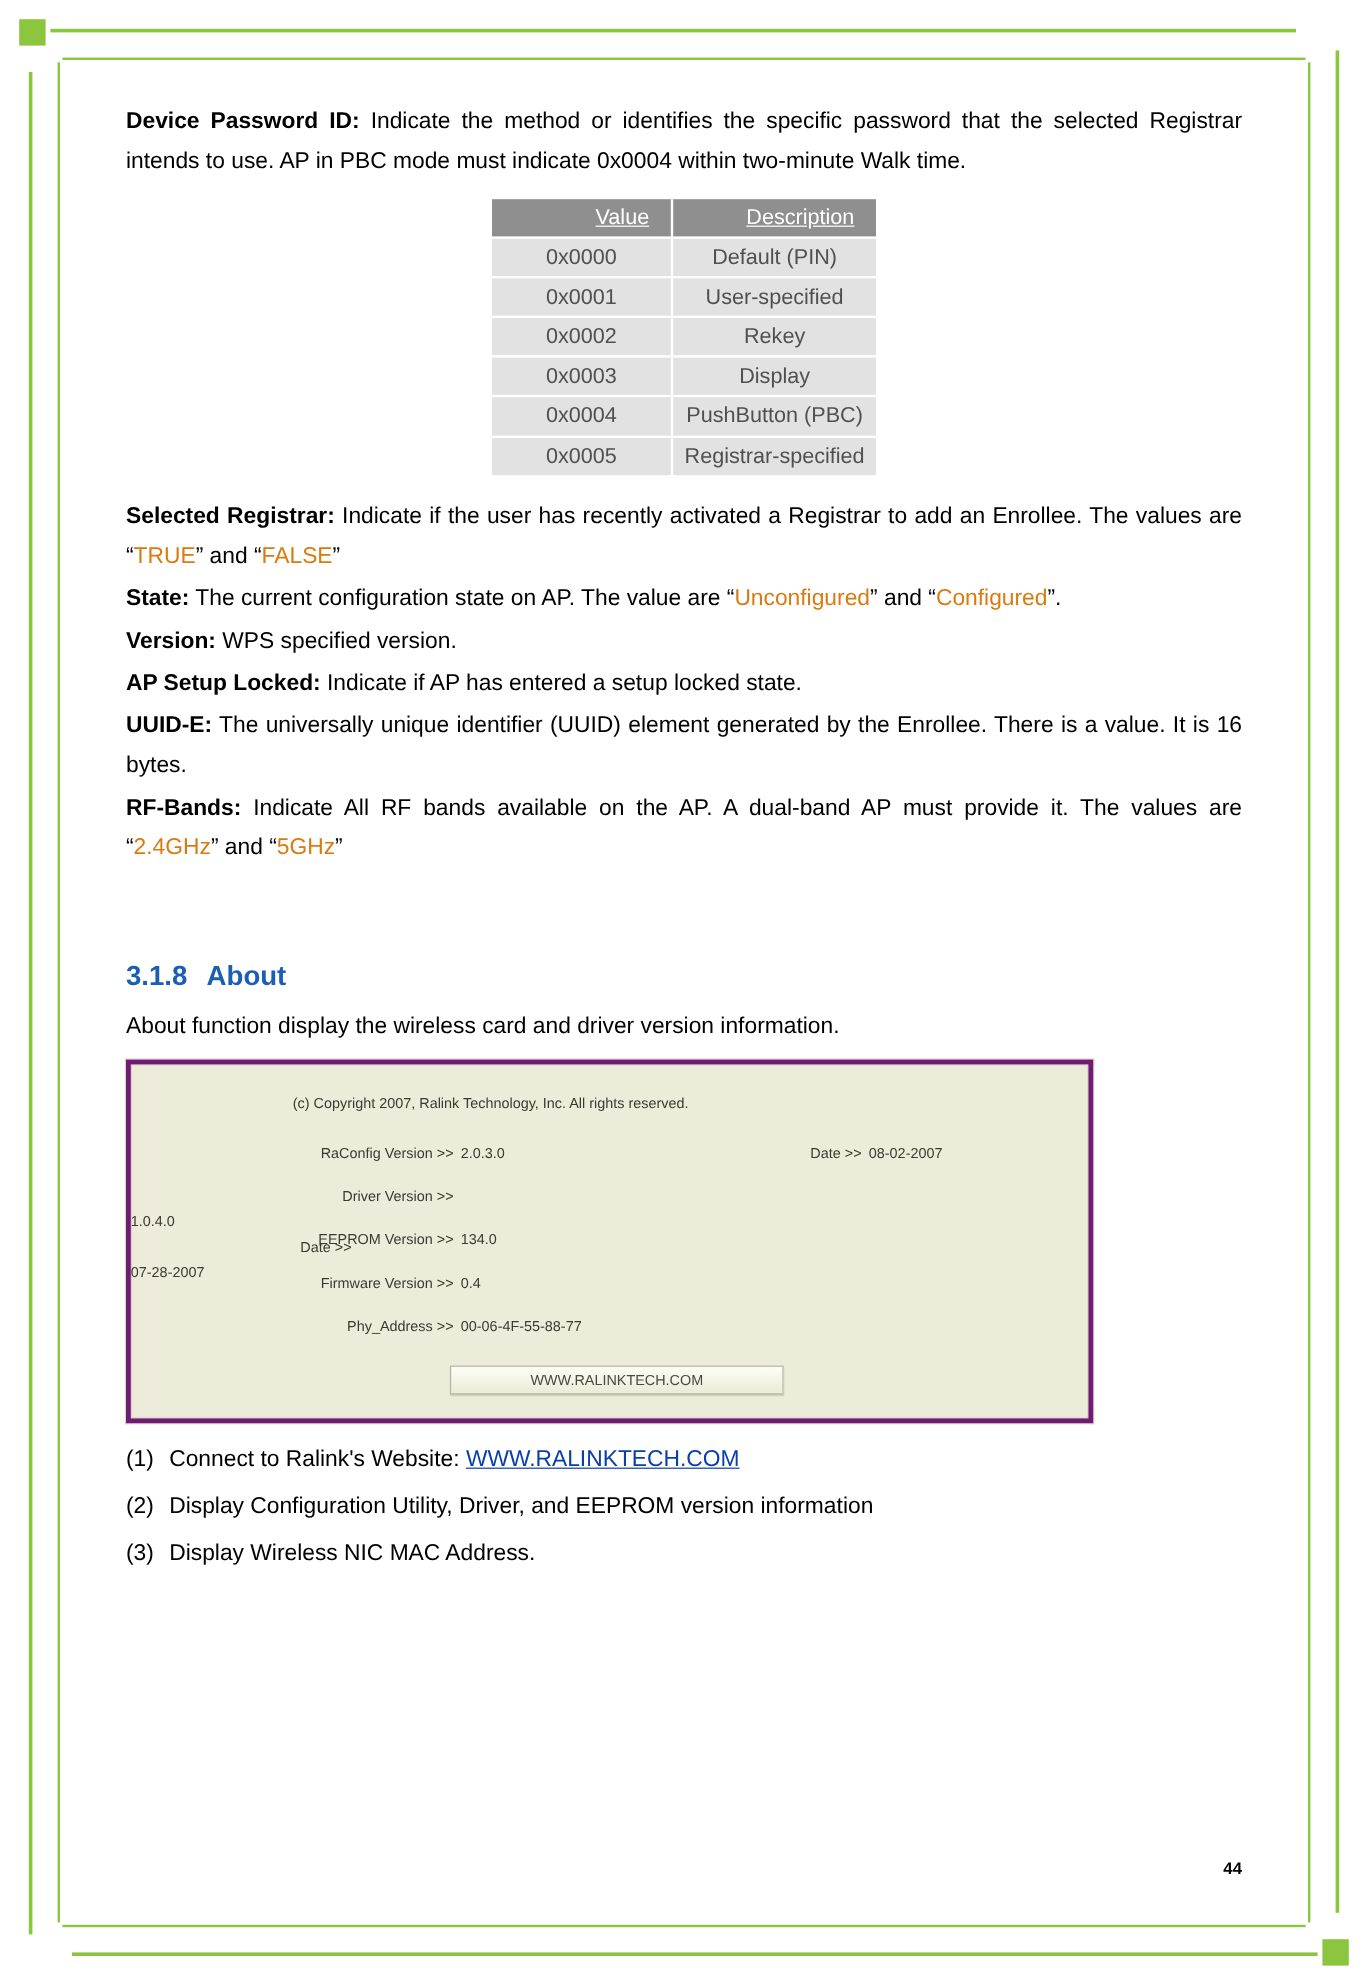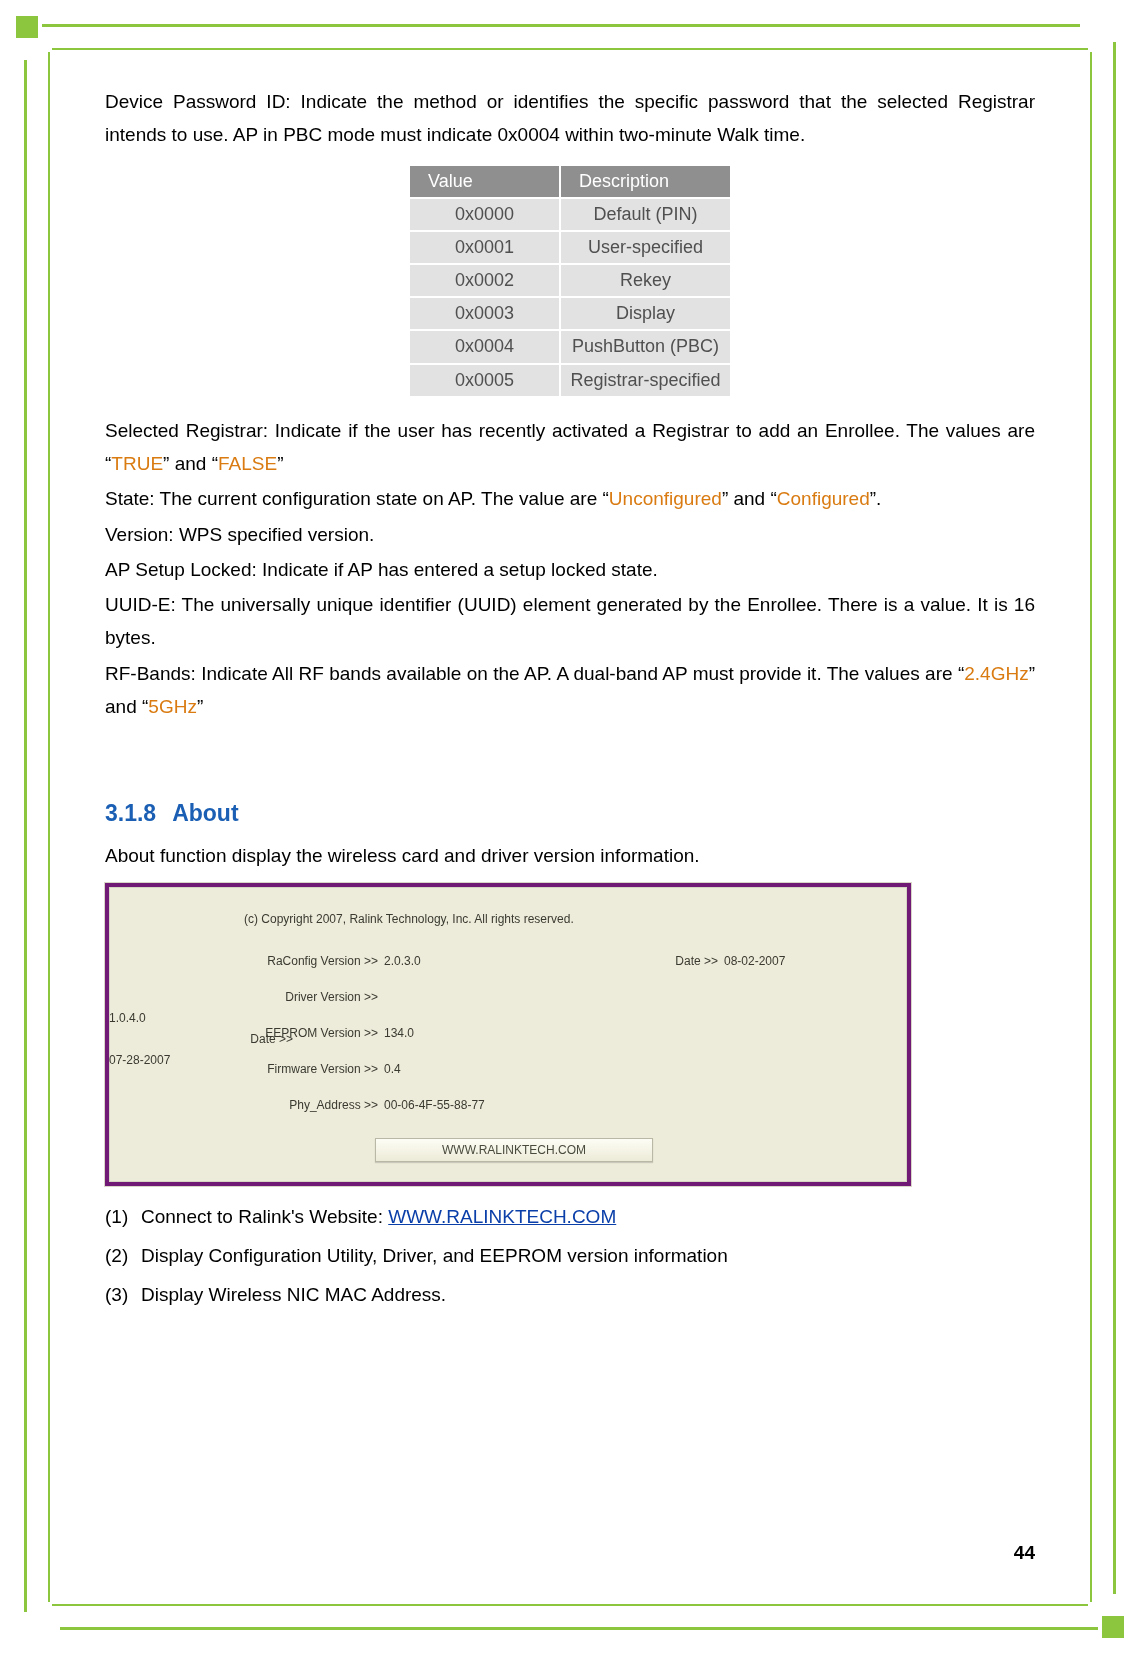--- a/index.html
+++ b/index.html
@@ -24,35 +24,35 @@
   .inner-vline-left   { top:52px;  bottom:52px; left:48px;  width:2px; background:#8cc63f; position:absolute; }
   .inner-vline-right  { top:52px;  bottom:52px; right:48px; width:2px; background:#8cc63f; position:absolute; }
 
   .content {
     position:absolute;
     left:105px; right:105px; top:85px; bottom:85px;
     font-size:19px; color:#000; line-height:1.75;
   }
 
   .para { margin-bottom:2px; }
-  .bold { font-weight:normal; }
+  .bold { font-weight:bold; }
   .orange { color:#d97b11; }
   .just { text-align:justify; }
 
   
   .value-table {
     margin: 14px auto 18px auto;
     border-collapse: collapse;
     font-size:18px;
     line-height:1.4;
     color:#505050;
   }
   .value-table th {
     background:#8f8f8f; color:#fff; font-weight:normal;
-    text-align:left; padding:3px 18px;
+    text-align:right; padding:3px 18px;text-decoration:underline;
   }
   .value-table td {
     background:#e2e2e2; color:#505050;
     text-align:center; padding:3px 6px;
     border-top:2px solid #fff;
   }
   .value-table td.col0 { width:150px; }
   .value-table td.col1 { width:170px; }
   .value-table th.col0 { width:150px; }
   .value-table th.col1 { width:170px; }
@@ -96,21 +96,21 @@
     box-shadow: 0 1px 1px rgba(0,0,0,.15);
   }
 
   .list { margin-top:14px; }
   .list-row { display:flex; margin-bottom:6px; }
   .list-num { width:36px; }
   .link { color:#0a3ea8; text-decoration:underline; }
 
   .page-number {
     position:absolute; right:0; bottom:0;
-    font-weight:bold; font-size:19px;
+    font-weight:bold; font-size:14px;
   }
 </style>
 </head>
 <body>
 
 <div class="page">
 
   <div class="frame-outer">
     <div class="corner tl"></div>
     <div class="corner br"></div>

